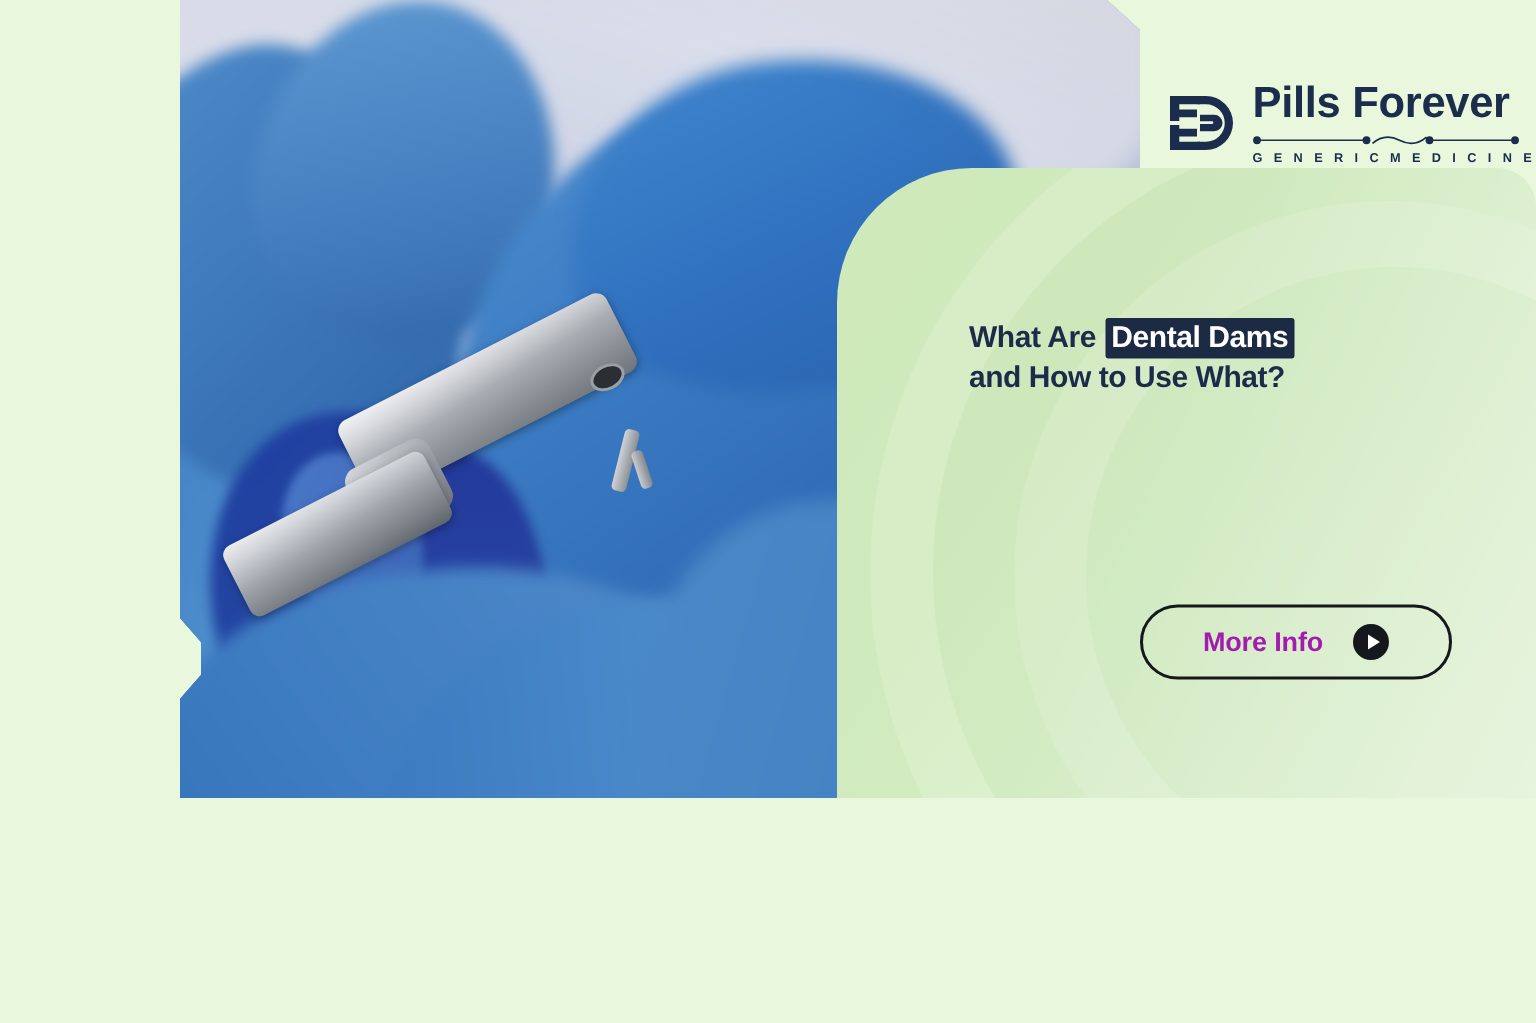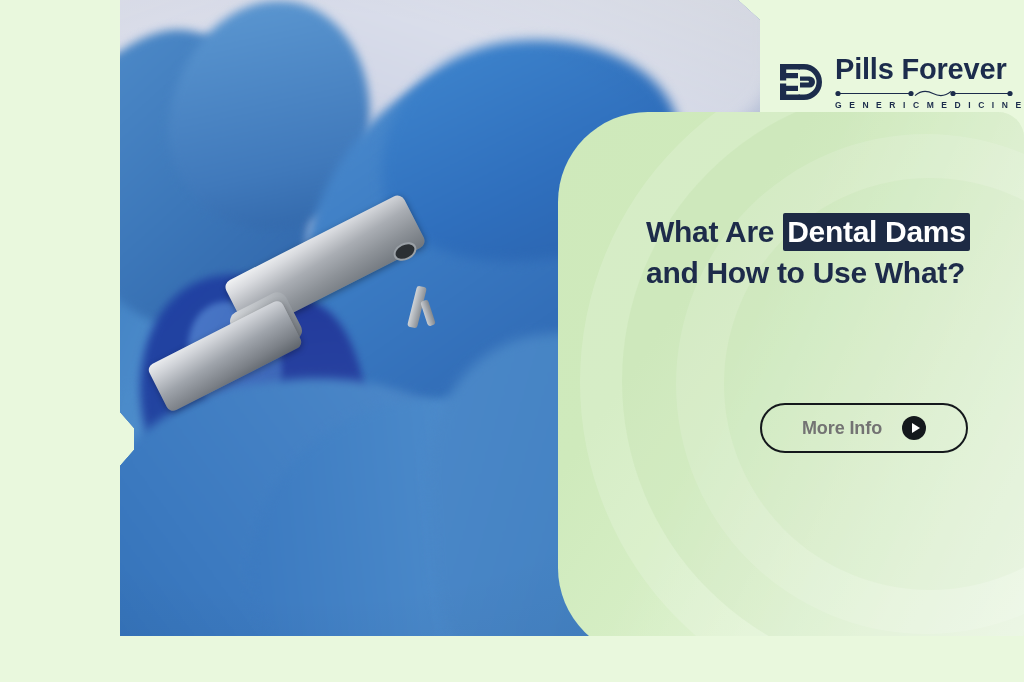--- a/index.html
+++ b/index.html
@@ -4,21 +4,21 @@
 <style>
   html,body{margin:0;padding:0;}
   body{
     width:1024px;height:682px;
     font-family:"Liberation Sans", sans-serif;
     overflow:hidden;
     background:#e9f8dd;
   }
   #stage{
     position:relative;
-    width:1024px;height:636px;
+    width:1024px;height:532px;
     background:#e9f8dd;
     overflow:hidden;
   }
   
   .photo-hex{
     position:absolute;
     left:0;top:0;
     width:760px;height:682px;
     -webkit-clip-path:polygon(
         58px 0,
@@ -265,21 +265,21 @@
   .sub-line{height:9px;flex:1;}
 
   
   .headline{
     position:absolute;
     left:646px;top:212px;
     width:360px;
     z-index:9;
   }
   .hl-line{
-    font-size:30px;
+    font-size:20px;
     font-weight:700;
     color:#1d2b4a;
     letter-spacing:-.3px;
     line-height:1.36;
     white-space:nowrap;
   }
   .hl-hi{
     background:#1d2a44;
     color:#ffffff;
     padding:2px 4px 3px 4px;
@@ -294,21 +294,21 @@
     width:208px;height:50px;
     border:2.5px solid #14181c;
     border-radius:28px;
     background:transparent;
     display:flex;align-items:center;justify-content:center;gap:20px;
     cursor:pointer;
     z-index:9;
     padding:0;
   }
   .more-label{
-    font-size:18px;font-weight:700;color:#737373;letter-spacing:-.1px;
+    font-size:18px;font-weight:700;color:#a21caf;letter-spacing:-.1px;
   }
   .play-circle{
     width:24px;height:24px;border-radius:50%;
     background:#14181c;
     display:flex;align-items:center;justify-content:center;
   }
   .play-tri{
     width:0;height:0;
     border-left:8px solid #ffffff;
     border-top:5px solid transparent;

